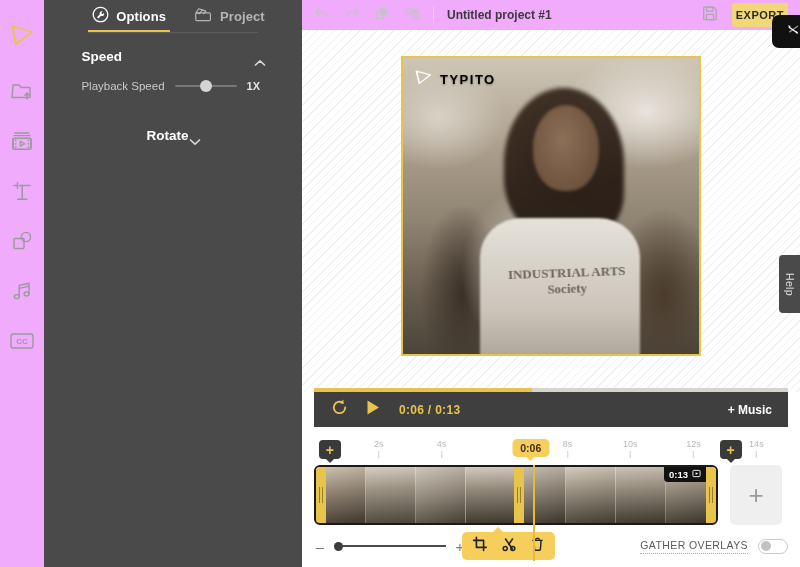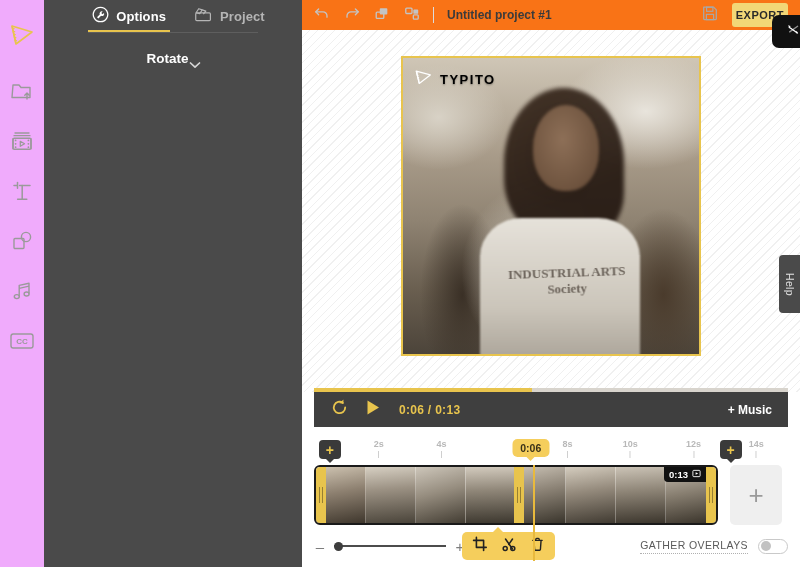--- a/index.html
+++ b/index.html
@@ -132,21 +132,21 @@
     position: relative;
     display: flex; flex-direction: column;
   }
 
   
   .toolbar {
     height: 30px;
     display: flex; align-items: center;
     padding: 0 12px;
     position: relative;
-    background: #f97316;
+    background: #f0abfc;
     flex: 0 0 30px;
     z-index: 4;
   }
   .tb-icons { display: flex; align-items: center; gap: 14px; }
   .tb-icon { cursor: pointer; display: flex; align-items: center; }
   .tb-sep { width: 1px; height: 16px; background: #dcdcdc; margin: 0 13px; }
   .tb-title {
     font-size: 12px; color: #3b3b3b; font-weight: bold;
     white-space: nowrap; overflow: hidden;
   }
@@ -283,21 +283,21 @@
   }
   .ruler {
     position: relative; height: 26px;
     margin-left: 2px;
   }
   .tick {
     position: absolute; top: 0;
     transform: translateX(-50%);
     text-align: center;
   }
-  .tick-label { font-size: 9px; color: #b8b8b8; font-weight: bold; }
+  .tick-label { font-size: 9px; color: #b8b8b8; font-weight: normal; }
   .tick-mark {
     width: 1px; height: 7px; background: #cfcfcf; margin: 2px auto 0;
   }
   .zoom-badge {
     position: absolute; top: 1px;
     width: 22px; height: 19px; border-radius: 4px;
     background: #3a3a3a;
     display: flex; align-items: center; justify-content: center;
     cursor: pointer; z-index: 5;
   }
@@ -553,20 +553,38 @@
           </svg>
         </span>
         <span class="tab-label">Project</span>
       </div>
       <div class="tabs-underline"></div>
     </div>
 
 
     <div class="divider"></div>
 
+    <div class="acc">
+      <div class="acc-head">
+        <span class="acc-title">Speed</span>
+        <span class="chev">
+          <svg width="12" height="8" viewBox="0 0 12 8">
+              <path d="M1.5 6 L6 1.8 L10.5 6" fill="none" stroke="#d6d6d6" stroke-width="1.7" stroke-linecap="round" stroke-linejoin="round"></path>
+            </svg>
+        </span>
+      </div>
+      <div class="speed-row">
+        <span class="speed-label">Playback Speed</span>
+        <div class="slider-wrap">
+          <div class="slider-track"></div>
+          <div class="slider-knob"></div>
+        </div>
+        <span class="speed-value">1X</span>
+      </div>
+    </div>
 
     <div class="divider"></div>
 
 
     <div class="divider"></div>
 
     <div class="acc">
       <div class="acc-head">
         <span class="acc-title">Rotate</span>
         <span class="chev">

